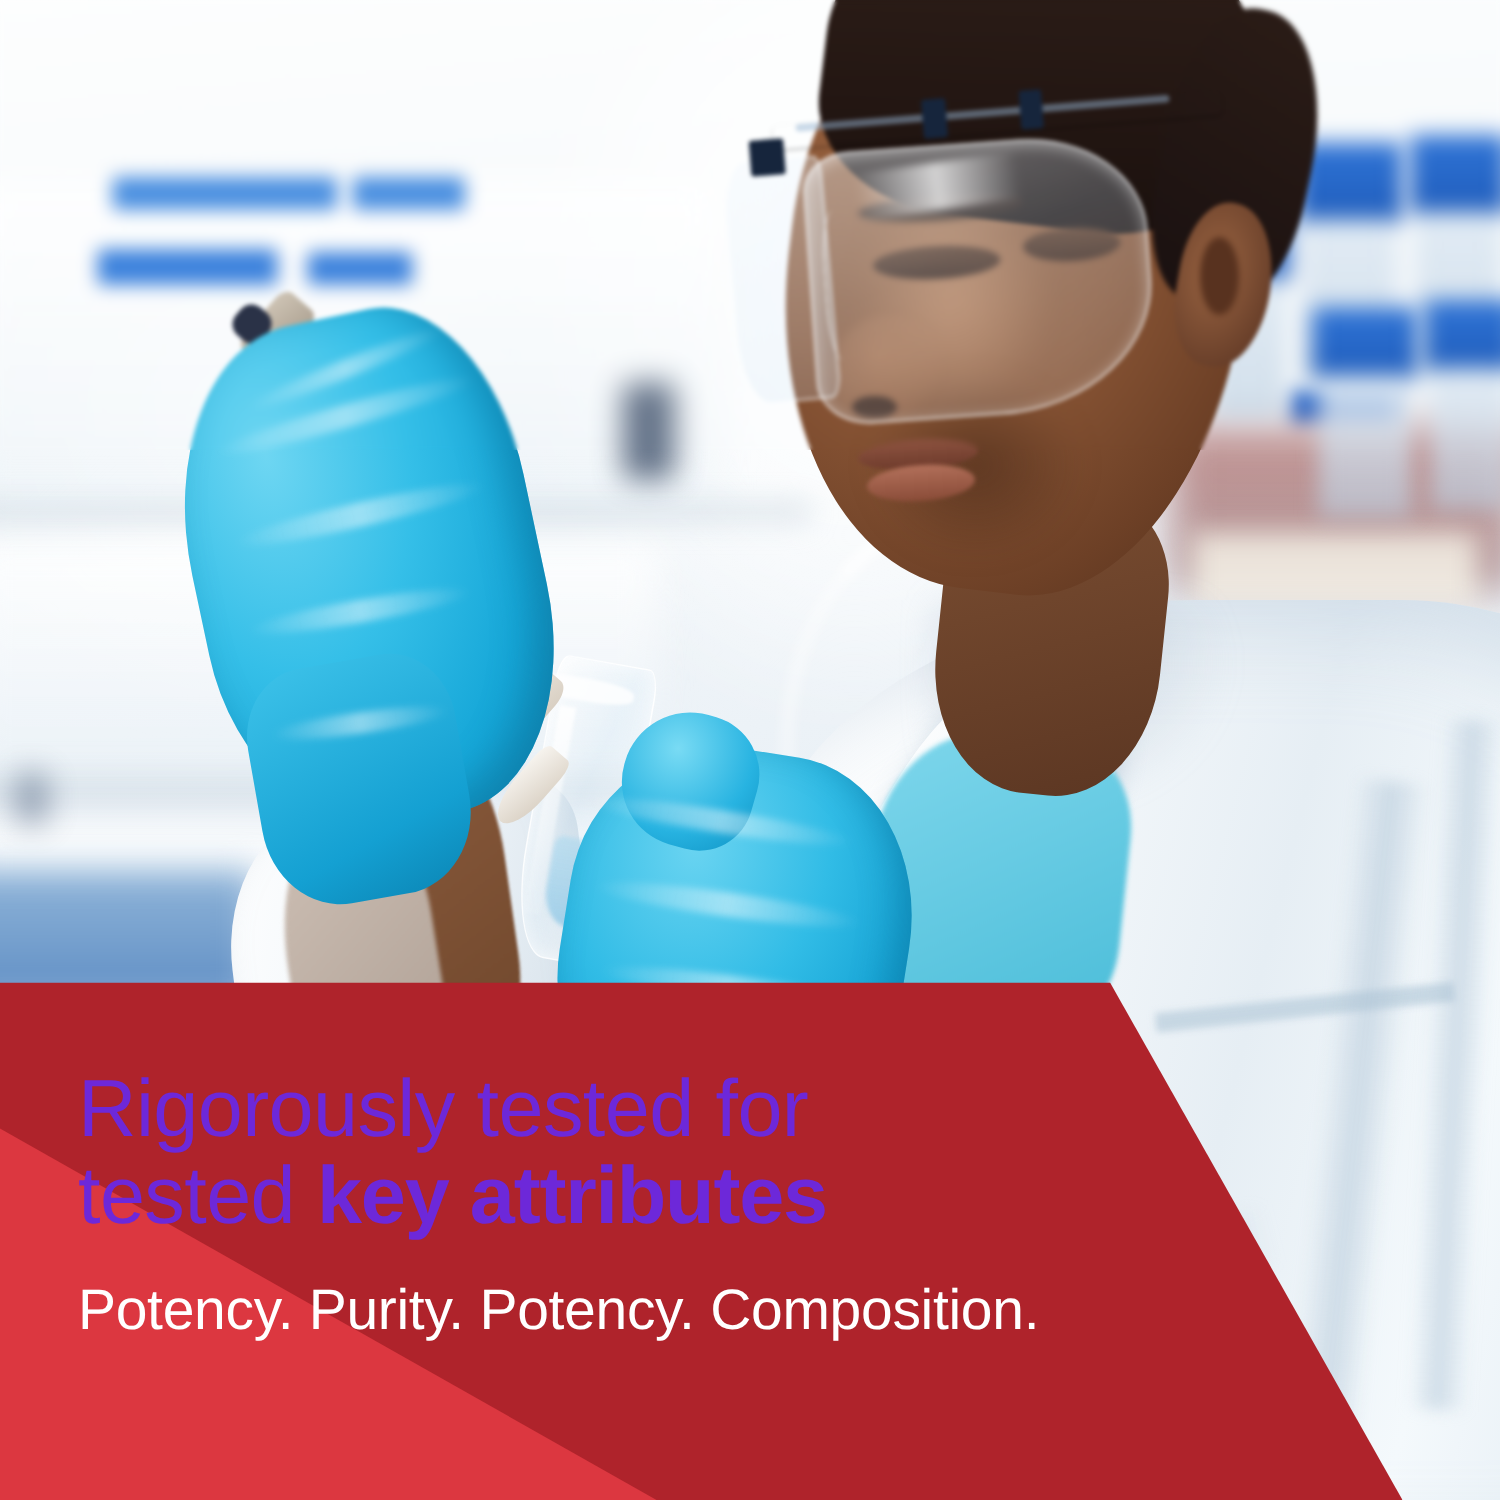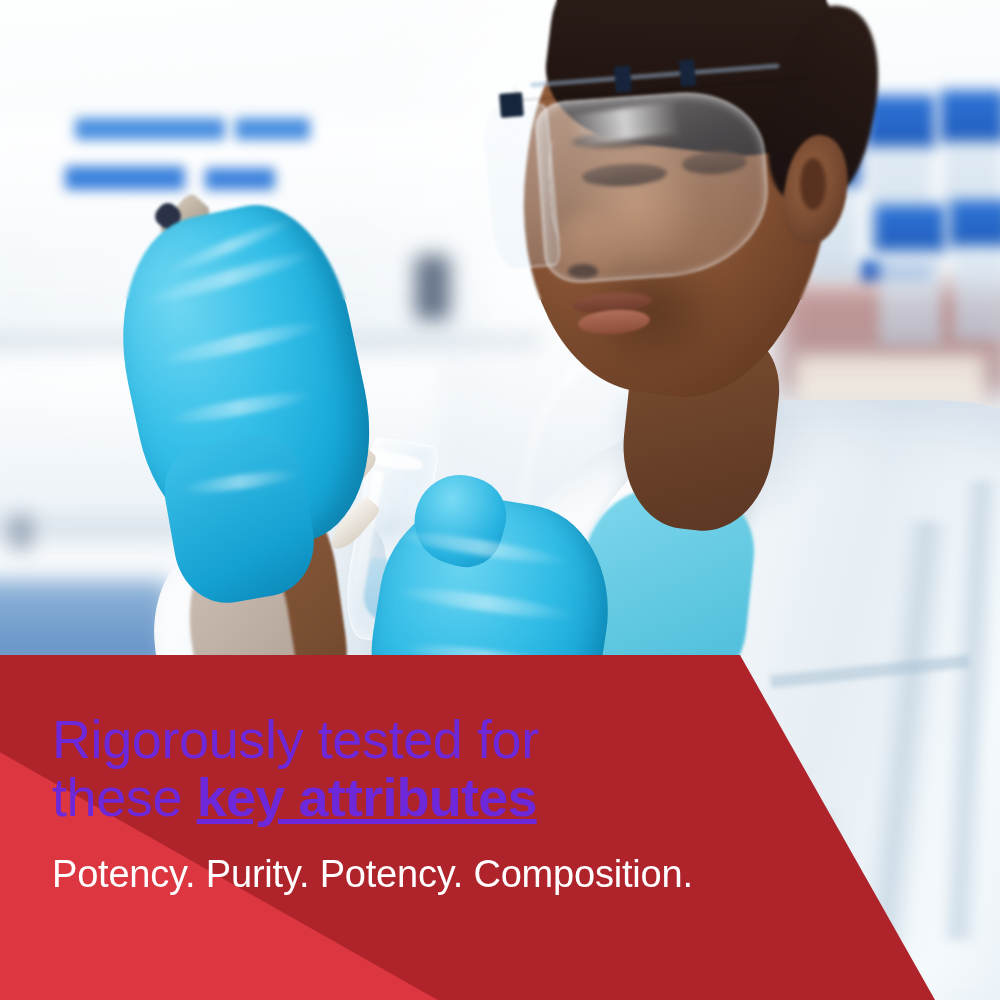--- a/index.html
+++ b/index.html
@@ -667,21 +667,20 @@
     font-weight: 300;
     font-size: 54px;
     line-height: 1.08;
     letter-spacing: -0.4px;
     font-stretch: condensed;
     white-space: nowrap;
   }
   .headline .hl-strong {
     font-weight: 700;
     letter-spacing: -0.8px;
-    text-decoration: underline;
   }
   .subhead {
     margin: 26px 0 0 0;
     color: #ffffff;
     font-weight: 400;
     font-size: 38px;
     line-height: 1.15;
     letter-spacing: -0.2px;
     white-space: nowrap;
   }
@@ -829,17 +828,17 @@
 
     <div class="dof-top"></div>
   </div>
 
   <div class="banner">
     <div class="banner-band"></div>
   </div>
 
   <div class="copy">
     <h1 class="headline">Rigorously tested for</h1>
-    <h1 class="headline"><span>these </span><span class="hl-strong">key attributes</span></h1>
+    <h1 class="headline"><span>tested </span><span class="hl-strong">key attributes</span></h1>
     <p class="subhead">Potency. Purity. Potency. Composition.</p>
   </div>
 
 </div>
 
 </body></html>

